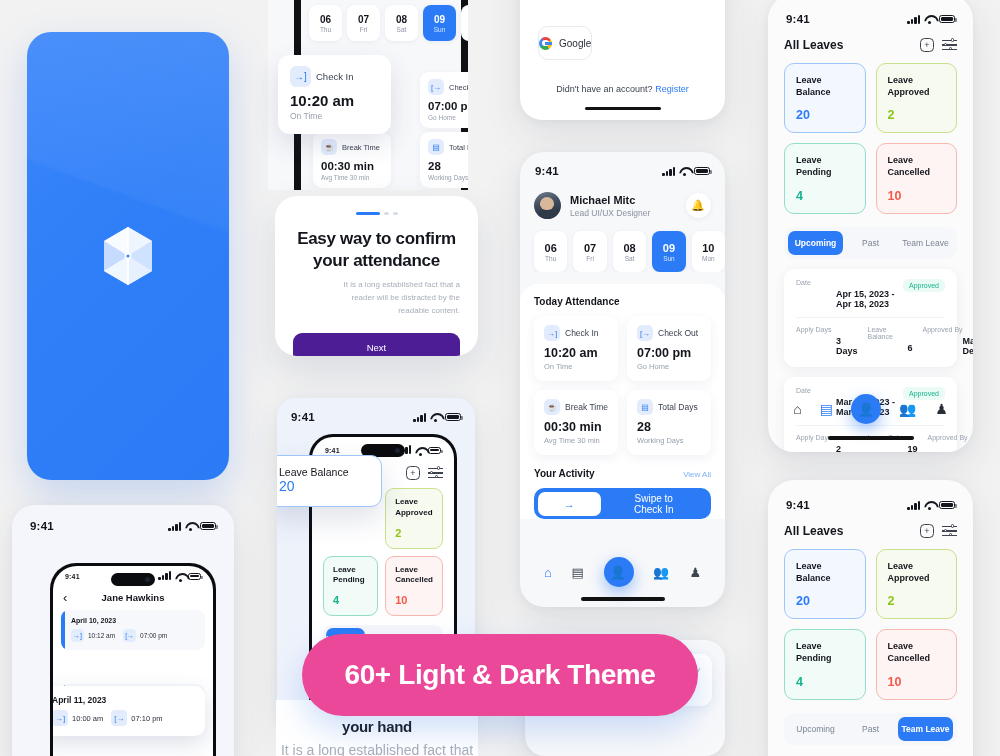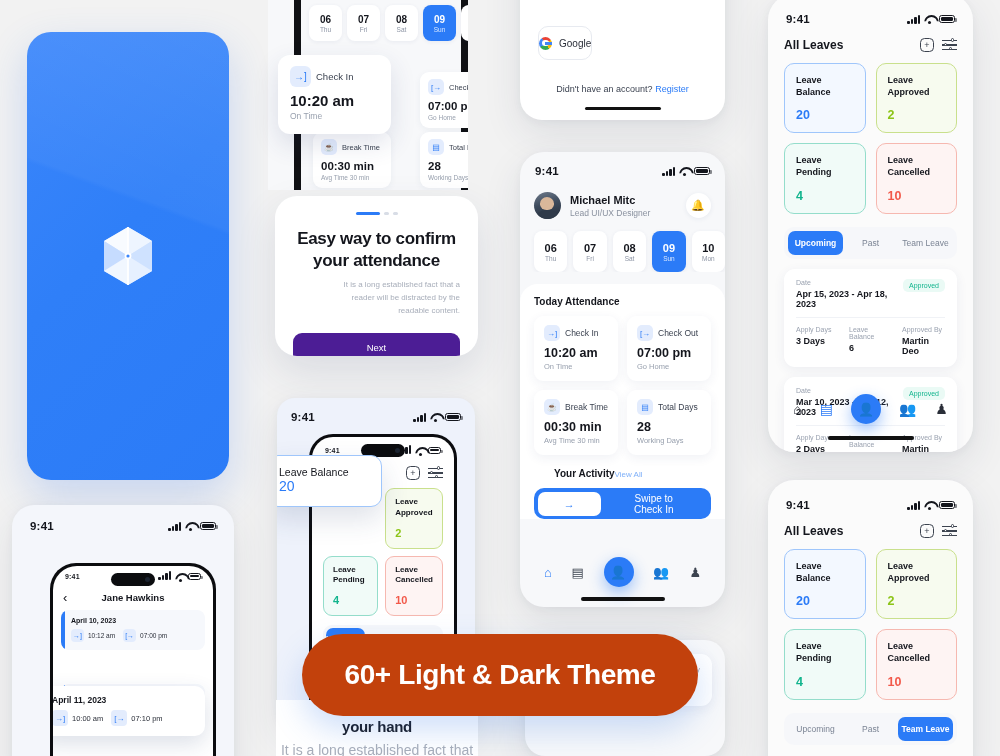--- a/index.html
+++ b/index.html
@@ -191,21 +191,21 @@
   .hm-days{display:flex;gap:6px;padding:12px 0 0 14px;overflow:hidden;}
   .hm-days .day{width:37px;height:41px;}
   .hm-days .day b{font-size:11px}
   .sheet{background:#fff;border-radius:18px 18px 0 0;margin-top:12px;padding:12px 14px 0;position:relative;}
   .sec-title{font-size:10px;font-weight:700;}
   .grid2{display:grid;grid-template-columns:1fr 1fr;gap:9px;margin-top:9px;}
   .grid2 .statcard{box-shadow:0 3px 11px rgba(40,60,110,.07);padding:9px 10px 10px;}
   .grid2 .sc-lab{font-size:8.5px}
   .grid2 .sc-val{font-size:12.5px}
   .grid2 .sc-sub{font-size:7.5px}
-  .act-head{display:flex;align-items:baseline;justify-content:flex-start;margin-top:13px;margin-left:20px;}
+  .act-head{display:flex;align-items:baseline;justify-content:space-between;margin-top:13px;}
   .viewall{font-size:8px;color:#7fb0f8;cursor:pointer;}
   .swipe{margin-top:9px;height:31px;border-radius:10px;background:#2b7bf7;display:flex;align-items:center;padding:0 4px;color:#fff;position:relative;cursor:pointer;}
   .swipe .knob{width:24px;height:24px;border-radius:7px;background:#fff;color:#2b7bf7;display:flex;align-items:center;justify-content:center;font-size:11px;}
   .swipe span{flex:1;text-align:center;font-size:10px;margin-right:22px;}
   .tabbar{position:absolute;left:0;right:0;bottom:20px;display:flex;align-items:center;justify-content:space-around;padding:0 14px;}
   .tabbar .ti{font-size:13px;color:#3c434f;cursor:pointer;line-height:1;}
   .tabbar .ti.act{color:#2b7bf7;}
   .fab{width:30px;height:30px;border-radius:50%;background:#2b7bf7;color:#fff;display:flex;align-items:center;justify-content:center;font-size:13px;box-shadow:0 6px 15px rgba(43,123,247,.45);cursor:pointer;}
   #home .home-ind{position:absolute;left:50%;transform:translateX(-50%);bottom:6px;width:84px;height:3.6px;}
 
@@ -225,37 +225,37 @@
   .lv-title{font-size:12px;font-weight:700;}
   .lv-grid{display:grid;grid-template-columns:1fr 1fr;gap:10px;padding:11px 16px 0;}
   .lv-grid .leafcard{min-height:62px;padding:10px 11px;border-radius:10px;}
   .lv-grid .lc-lab{font-size:9px;}
   .lv-grid .lc-val{font-size:12.5px;margin-top:10px;}
   .lv-tabs{display:flex;background:#f6f7fa;border-radius:10px;margin:13px 16px 0;padding:4px;}
   .lv-tabs .tab{font-size:8.5px;padding:7px 0;}
   .lv-card{margin:10px 16px 0;background:#fff;border-radius:11px;padding:10px 12px 11px;box-shadow:0 3px 12px rgba(40,60,110,.07);}
   .lvc-top{display:flex;align-items:flex-start;justify-content:space-between;}
   .k{font-size:7px;color:#9aa2b0;}
-  .v{font-size:9px;font-weight:700;margin-top:3px;}
+  .v{font-size:9px;font-weight:700;margin-top:3px;margin-left:40px;}
   .badge{font-size:7px;color:#12b48d;background:#eafaf5;border-radius:5px;padding:3px 6px;}
   .lvc-div{height:1px;background:#f0f2f6;margin:8px 0;}
   .lvc-cols{display:flex;gap:10px;}
   .lvc-cols > div{flex:1;}
   .rt-tabbar{position:absolute;left:0;right:0;bottom:28px;display:flex;align-items:center;justify-content:space-around;padding:0 16px;}
   .rt-tabbar .ti{font-size:14px;color:#2a2e38;cursor:pointer;line-height:1;}
   .rt-tabbar .ti.act{color:#2b7bf7;}
   .leaves .home-ind{position:absolute;left:50%;transform:translateX(-50%);bottom:12px;width:86px;height:3.6px;}
   .team-row{display:flex;align-items:center;gap:8px;margin:11px 16px 0;}
   .team-av{width:19px;height:19px;border-radius:50%;background:linear-gradient(160deg,#2f6f63,#17403a);position:relative;overflow:hidden;flex:0 0 auto;}
   .team-av::after{content:"";position:absolute;left:4.5px;top:3.5px;width:10px;height:10px;border-radius:50%;background:#e3b996;}
 
   
   #hero{
     position:absolute;left:302px;top:634px;width:396px;height:82px;
-    border-radius:41px;background:#c2410c;
+    border-radius:41px;background:#ec4899;
     display:flex;align-items:center;justify-content:center;
     box-shadow:0 14px 32px rgba(70,130,230,.26);
     z-index:40;
   }
   #hero span{color:#fff;font-size:28px;font-weight:700;letter-spacing:-.4px;}
 
   
   #obtail{left:276px;top:700px;width:202px;height:56px;border-radius:0;background:#fff;box-shadow:none;}
   .ob2-title{font-size:15px;font-weight:700;text-align:center;padding-top:18px;letter-spacing:-.3px;}
   .ob2-sub{font-size:14px;color:#a8aeba;text-align:center;margin-top:7px;}

